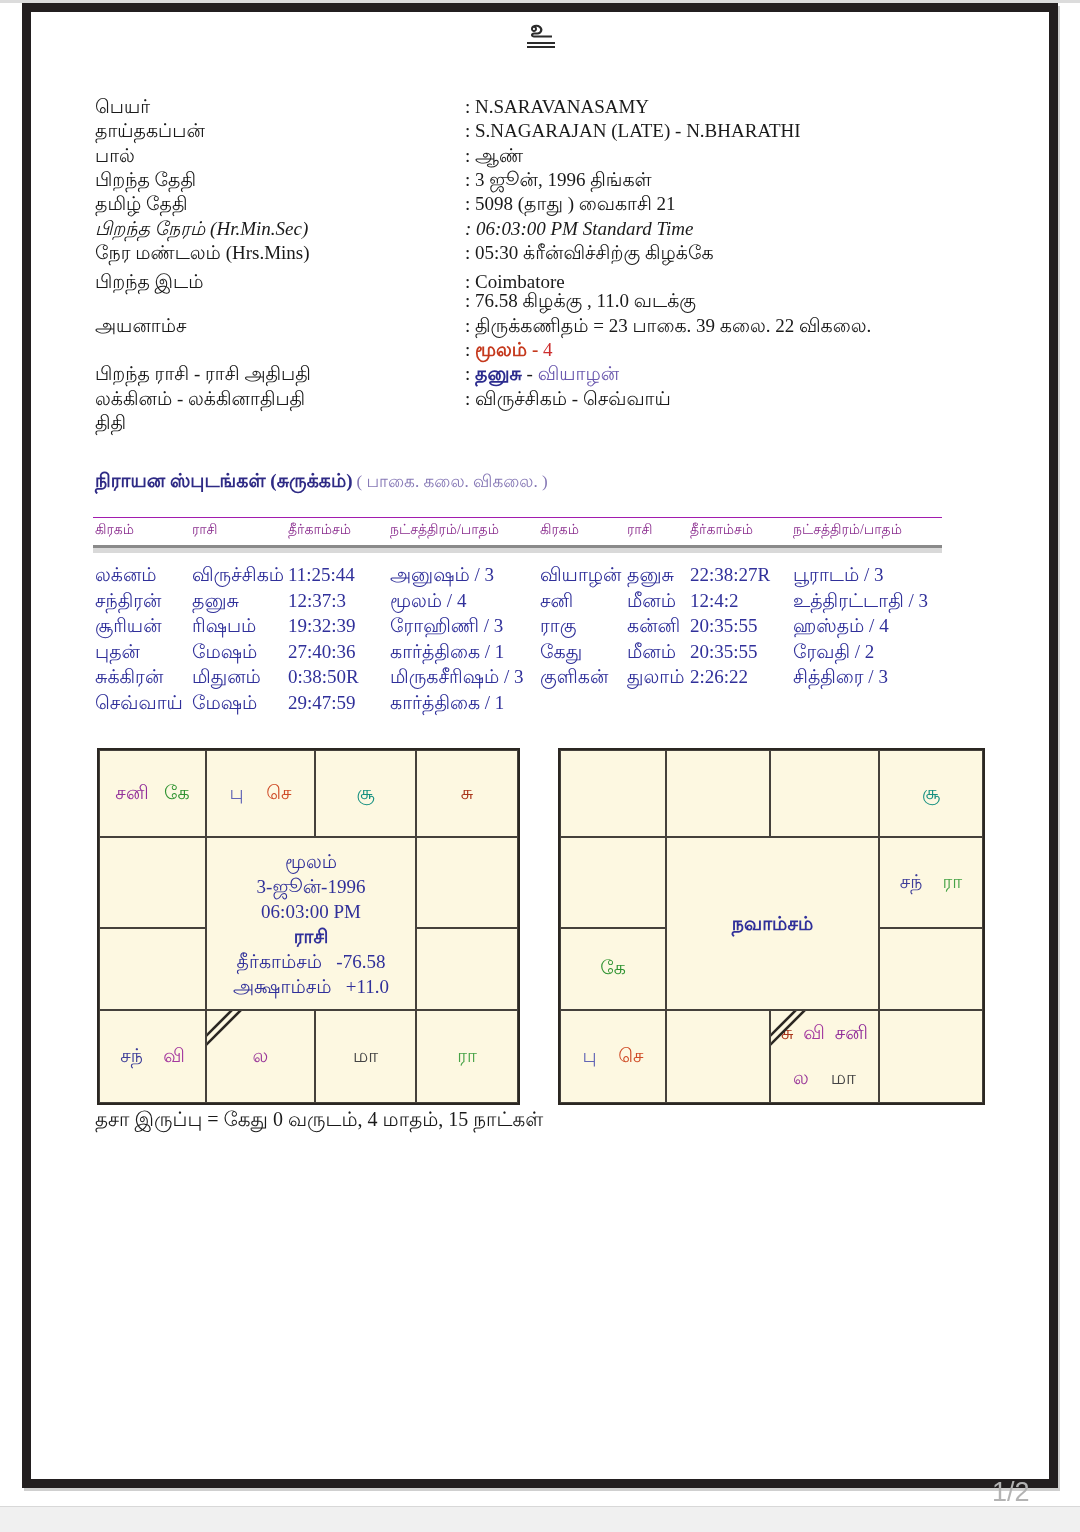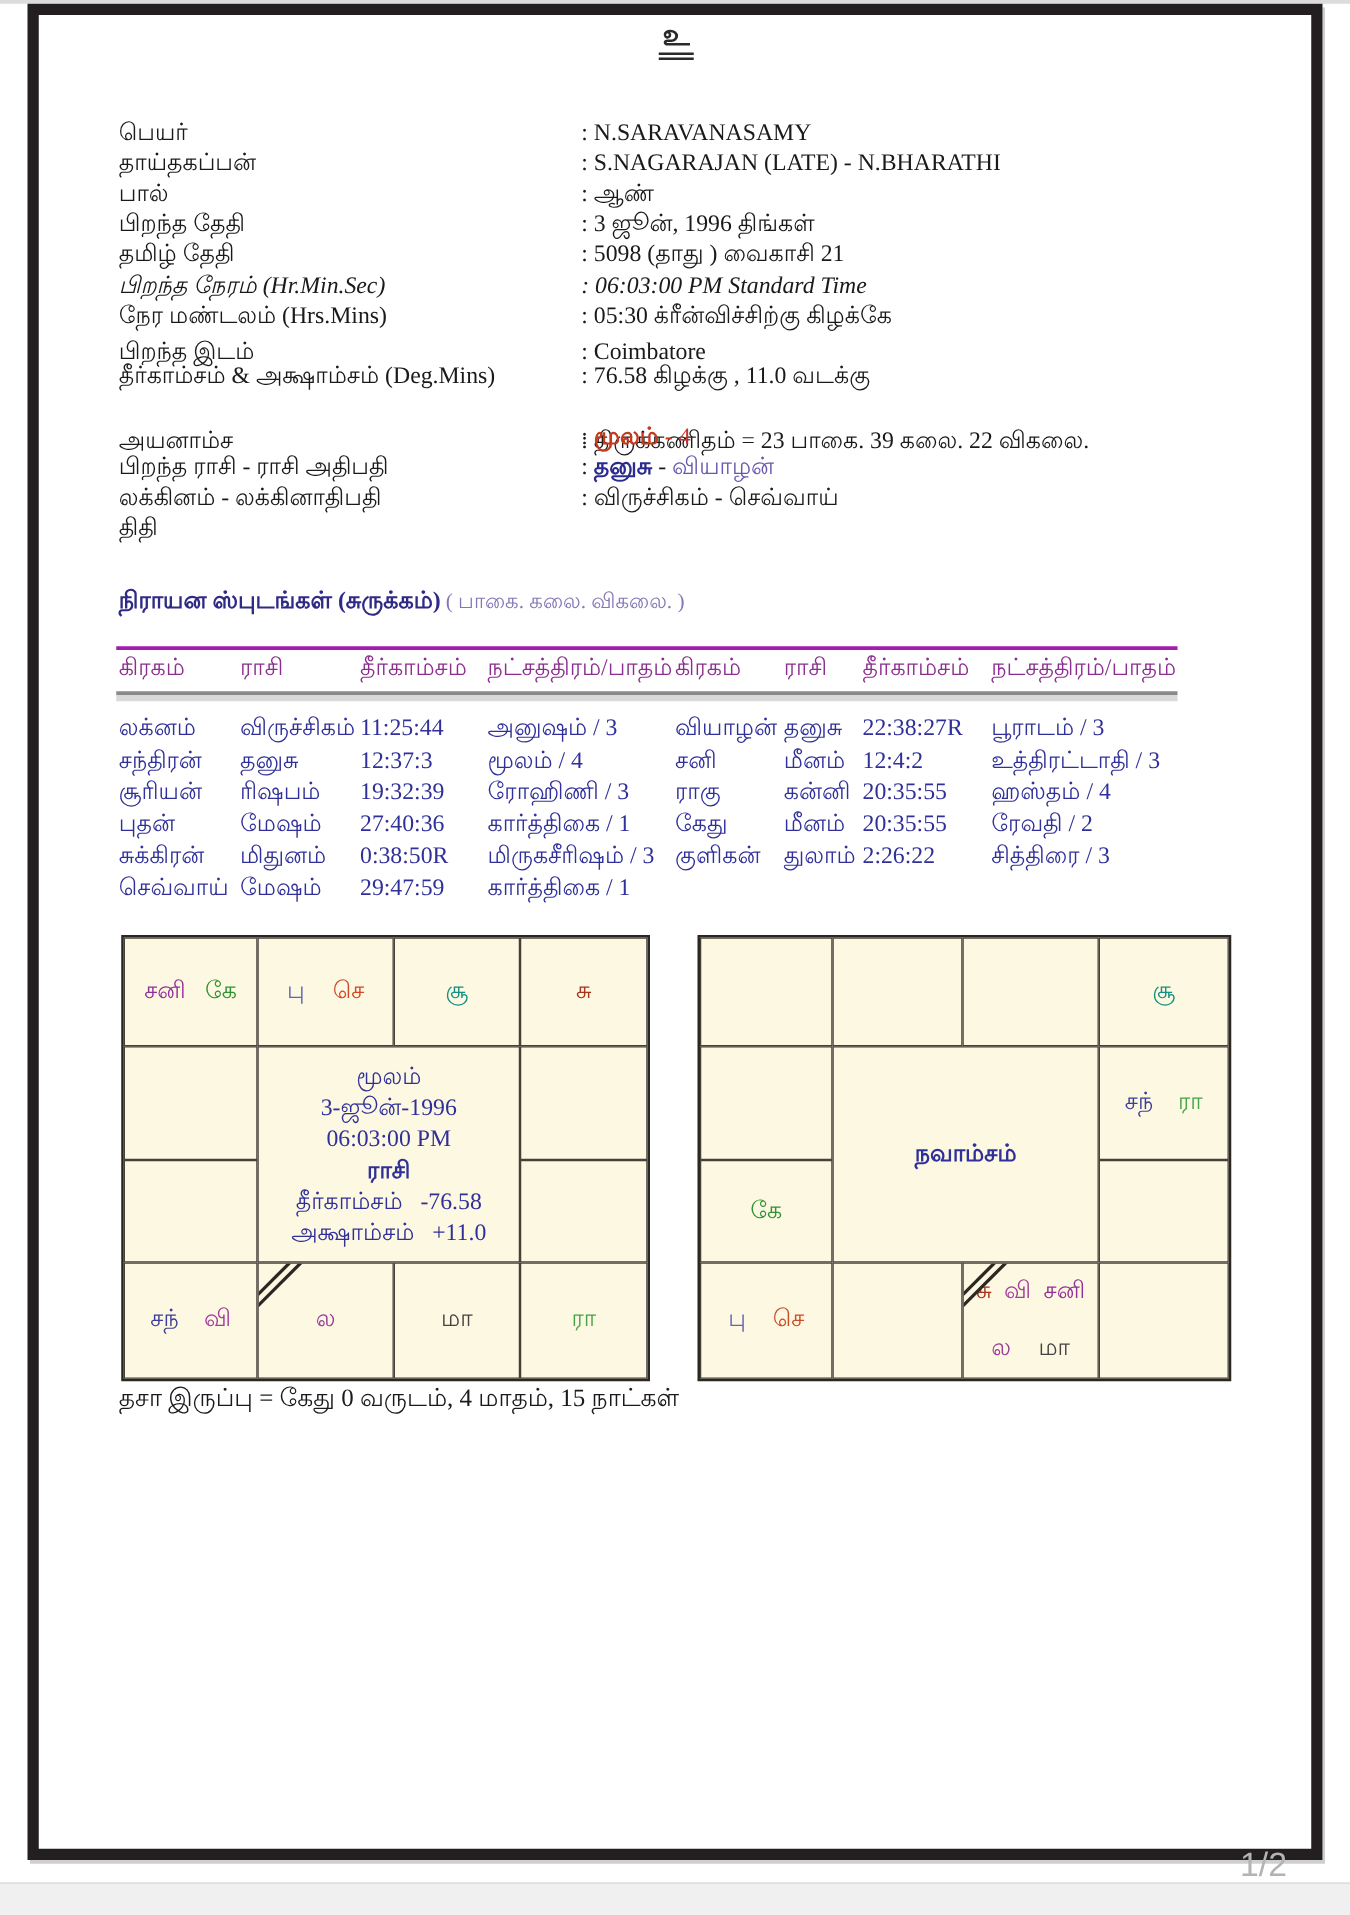--- a/index.html
+++ b/index.html
@@ -10,21 +10,21 @@
   .om{position:absolute;left:527px;top:16px;font-size:24px;font-weight:bold;color:#2b2b2b;border-bottom:6px double #2b2b2b;padding:0 3px 0 3px;line-height:26px;}
   
   .detail-row{position:absolute;left:0;top:0;width:1000px;height:25px;font-size:19px;color:#1a1a1a;white-space:nowrap;}
   .d-label{position:absolute;left:95px;top:0;}
   .d-value{position:absolute;left:465px;top:0;}
   
   .section-title{position:absolute;left:95px;top:470px;white-space:nowrap;}
   .section-title .t-bold{font-size:19px;font-weight:bold;color:#2e2a85;}
   .section-title .t-rest{font-size:17px;color:#8577b5;}
   .sputam{position:absolute;left:93px;top:517px;width:849px;}
-  .thead{position:relative;display:grid;grid-template-columns:97px 96px 102px 150px 87px 63px 103px 151px;border-top:3px solid #a21caf;border-bottom:3px solid #8a8a8a;padding:4px 0 6px 2px;color:#8b2e8f;font-size:19px;box-shadow:0 5px 0 #d9d9d9;}
+  .thead{position:relative;display:grid;grid-template-columns:97px 96px 102px 150px 87px 63px 103px 151px;border-top:1px solid #a21caf;border-bottom:3px solid #8a8a8a;padding:4px 0 6px 2px;color:#8b2e8f;font-size:14px;box-shadow:0 5px 0 #d9d9d9;}
   .tbody{position:relative;height:170px;margin-top:14px;}
   .tgrid{position:absolute;top:0;display:grid;font-size:19px;color:#30309a;line-height:25.5px;white-space:nowrap;}
   .tgrid.left{left:2px;grid-template-columns:97px 96px 102px 150px;}
   .tgrid.right{left:447px;grid-template-columns:87px 63px 103px 151px;}
   
   .chart{position:absolute;background:#fdf8e1;border:2px solid #2b2722;box-sizing:border-box;display:grid;}
   .chart .cell{position:relative;border:1px solid #45413b;display:flex;align-items:center;justify-content:space-evenly;font-size:19px;flex-wrap:wrap;}
   .chart .cell .prow{display:flex;width:100%;justify-content:space-evenly;align-items:center;}
   .chart .center{border:1px solid #45413b;display:flex;flex-direction:column;align-items:center;justify-content:center;color:#30309a;font-size:19px;line-height:25px;text-align:center;white-space:pre;}
   .planet{white-space:nowrap;}
@@ -70,24 +70,23 @@
       </div>
       <div class="detail-row" style="top: 241.8px;">
         <div class="d-label">நேர மண்டலம் (Hrs.Mins)</div>
         <div class="d-value"><span>: 05:30 க்ரீன்விச்சிற்கு  கிழக்கே</span></div>
       </div>
       <div class="detail-row" style="top: 271px; text-align: center;">
         <div class="d-label">பிறந்த இடம்</div>
         <div class="d-value"><span>: Coimbatore</span></div>
       </div>
       <div class="detail-row" style="top: 290.4px;">
-        <div class="d-label">தீர்காம்சம்  &amp;  அக்ஷாம்சம் (Deg.Mins)</div>
         <div class="d-value"><span>: 76.58 கிழக்கு , 11.0 வடக்கு</span></div>
       </div>
-      <div class="detail-row" style="top: 314.7px; margin-top: 27px;">
+      <div class="detail-row" style="top: 314.7px;">
         <div class="d-label">அயனாம்ச</div>
         <div class="d-value"><span>: திருக்கணிதம்  = 23 பாகை. 39 கலை. 22 விகலை.</span></div>
       </div>
       <div class="detail-row" style="top: 339px;">
         <div class="d-value"><span>: </span><span class="bold" style="color: rgb(197, 57, 29);">மூலம் - </span><span style="color: rgb(204, 45, 45);"> 4</span></div>
       </div>
       <div class="detail-row" style="top: 363.3px;">
         <div class="d-label">பிறந்த ராசி - ராசி அதிபதி</div>
         <div class="d-value"><span>: </span><span class="bold" style="color: rgb(43, 43, 142);">தனுசு</span><span> - </span><span style="color: rgb(106, 88, 174);">வியாழன்</span></div>
       </div>

